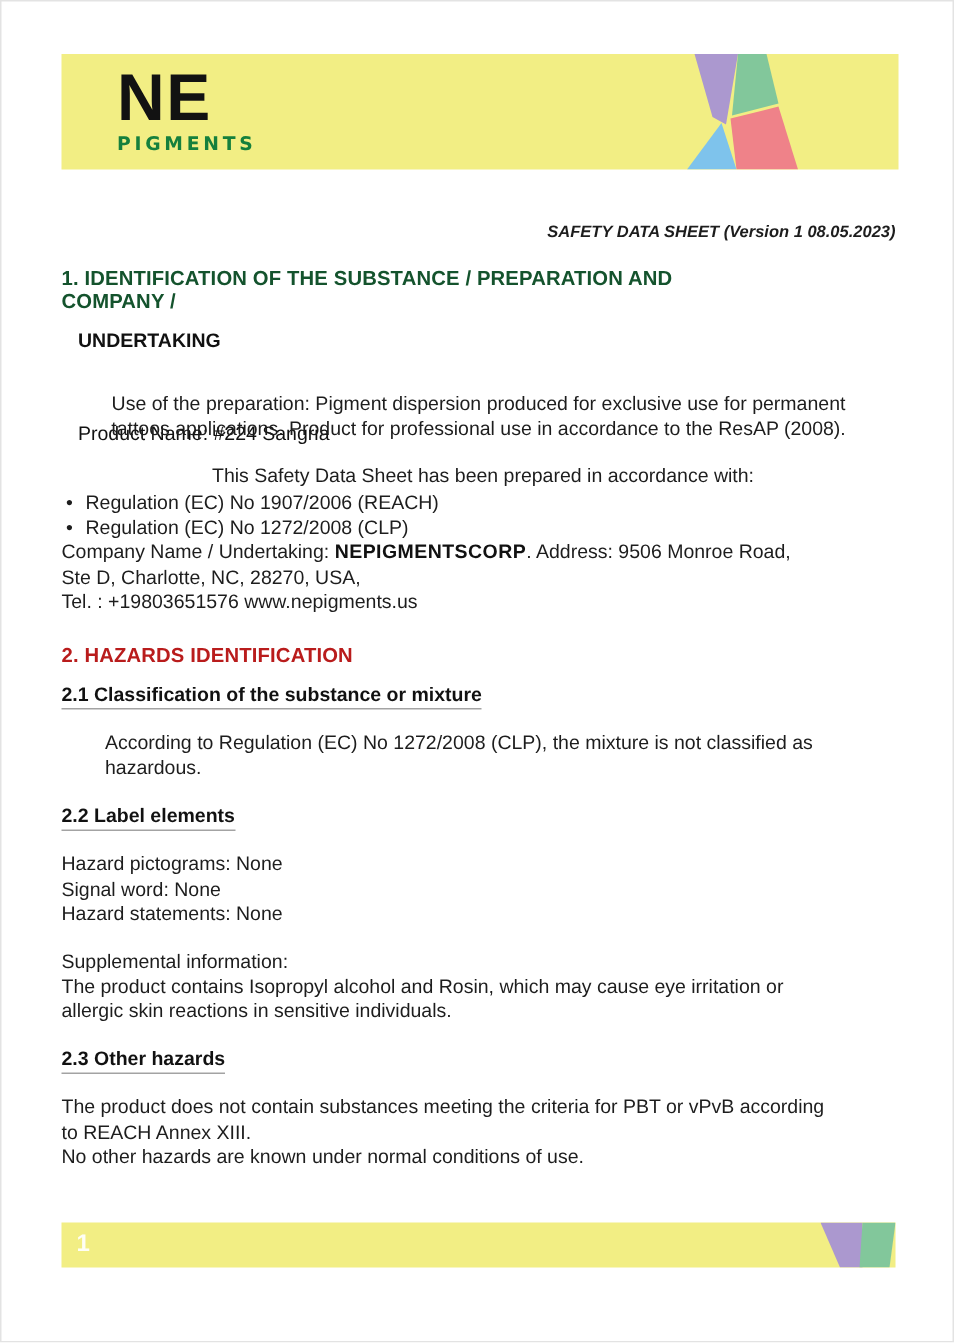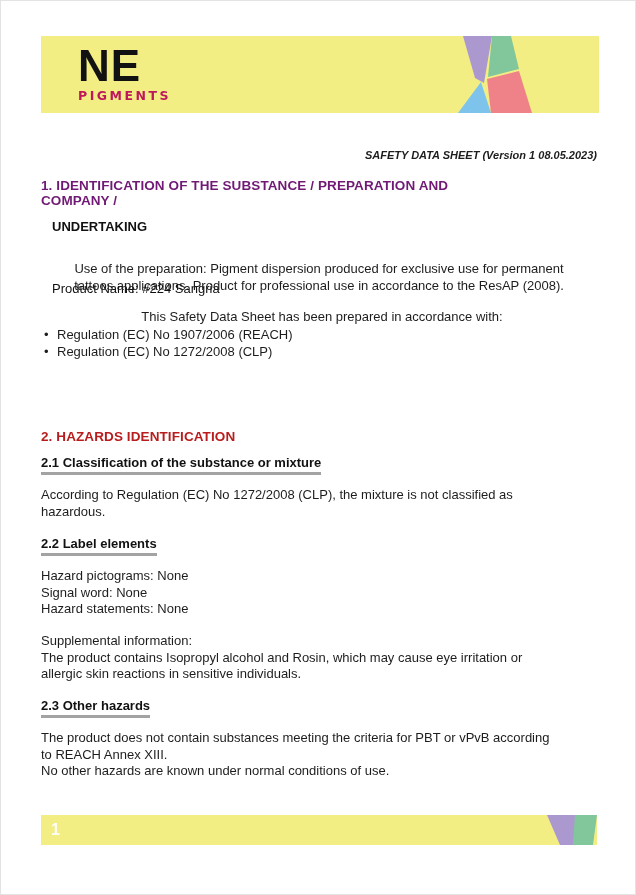--- a/index.html
+++ b/index.html
@@ -19,21 +19,21 @@
   }
   .logo{position:absolute;left:37px;top:8px;}
   .logo-main{
     font-family:Liberation Sans, sans-serif;
     font-weight:700;font-size:44px;line-height:44px;
     color:#121212;letter-spacing:1px;
   }
   .logo-sub{
     font-family:"DejaVu Sans", sans-serif;
     font-weight:700;font-size:12.5px;line-height:13px;
-    color:#be185d;letter-spacing:2.5px;margin-top:1px;
+    color:#15803d;letter-spacing:2.5px;margin-top:1px;
   }
   .decor-top{position:absolute;left:414px;top:0;width:90px;height:77px;}
   
   .band-bottom{
     position:absolute;left:41px;top:815px;width:556px;height:30px;
     background:#f2ee84;
   }
   .page-number{
     position:absolute;left:10px;top:0;height:30px;line-height:30px;
     font-size:16px;font-weight:700;color:rgba(255,255,255,0.92);
@@ -41,39 +41,39 @@
   .decor-bottom{position:absolute;right:0;top:0;width:50px;height:30px;}
   
   .abs{position:absolute;left:41px;width:556px;}
   .body-text{font-size:13px;line-height:16.5px;white-space:pre-line;}
   .sds-line{
     top:149px;text-align:right;font-style:italic;font-weight:600;
     font-size:11px;color:#1d1d1d;
   }
   .h1{
     top:179px;font-size:13.5px;font-weight:700;line-height:14.8px;
-    color:#701a75;white-space:pre-line;letter-spacing:0.1px;
+    color:#14532d;white-space:pre-line;letter-spacing:0.1px;
   }
   .undertaking{left:52px;top:219px;font-size:13px;font-weight:700;color:#111;}
   .product-name{left:52px;top:237px;font-size:13px;font-weight:400;color:#111;margin-top:44px;}
   .use-text{top:261px;text-align:center;}
   .accordance{left:44px;top:309px;font-size:13px;line-height:16.5px;text-align:center;}
   .bullets{left:44px;top:327px;font-size:13px;line-height:16.5px;}
   .bullet-row .dot{display:inline-block;width:13px;}
   .company{top:360px;font-size:13px;line-height:16.5px;}
   .company .bold-name{font-weight:700;letter-spacing:0.3px;color:#111;}
   .h2{top:429px;font-size:13.5px;font-weight:700;color:#b91c1c;letter-spacing:0.1px;}
   .sub-heading{
     font-size:13px;font-weight:700;color:#111;
   }
   .sub-heading span{
-    display:inline-block;border-bottom:3px solid #a3a3a3;padding-bottom:2px;
+    display:inline-block;border-bottom:1px solid #a3a3a3;padding-bottom:2px;
   }
   .sub1{top:455px;}
-  .class-text{top:487px;}
+  .class-text{top:487px;margin-left:29px;}
   .sub2{top:536px;}
   .label-lines{top:568px;}
   .supplemental{top:633px;}
   .sub3{top:698px;}
   .other-text{top:730px;}
 </style>
 </head>
 <body>
 
 <div class="page">
@@ -103,20 +103,25 @@
 
   <div class="abs bullets">
     <div class="bullet-row">
       <span class="dot">•</span><span>Regulation (EC) No 1907/2006 (REACH)</span>
     </div>
     <div class="bullet-row">
       <span class="dot">•</span><span>Regulation (EC) No 1272/2008 (CLP)</span>
     </div>
   </div>
 
+  <div class="abs company">
+    <div><span>Company  Name  / Undertaking: </span><span class="bold-name">NEPIGMENTSCORP</span><span>. Address: 9506 Monroe Road,</span></div>
+    <div>Ste D, Charlotte, NC, 28270, USA,</div>
+    <div>Tel. : +19803651576 www.nepigments.us</div>
+  </div>
 
   <div class="abs h2">2. HAZARDS IDENTIFICATION</div>
 
   <div class="abs sub-heading sub1">
     <span>2.1 Classification of the substance or mixture</span>
   </div>
   <div class="abs body-text class-text">According to Regulation (EC) No 1272/2008 (CLP), the mixture is not classified as
 hazardous.</div>
 
   <div class="abs sub-heading sub2">

